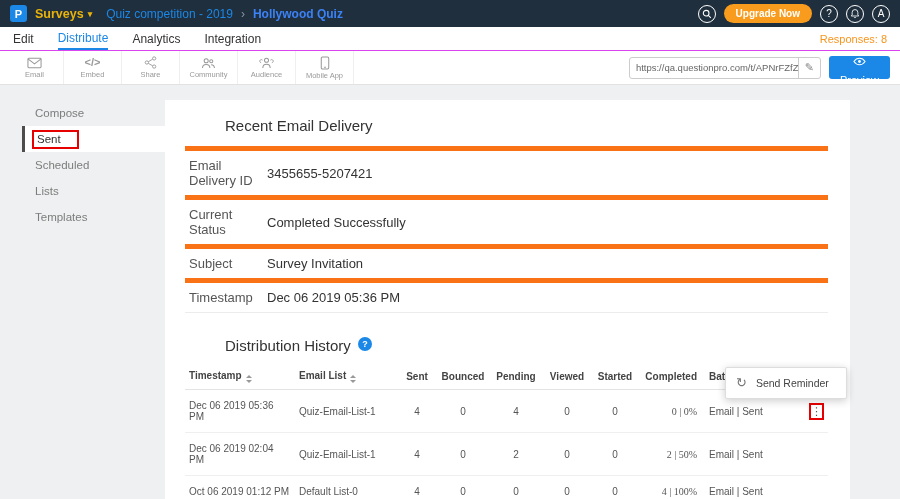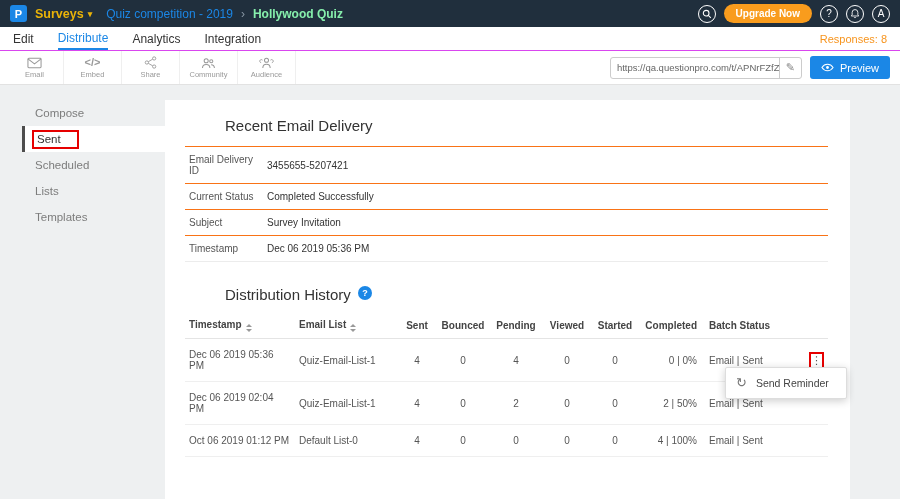--- a/index.html
+++ b/index.html
@@ -6,67 +6,67 @@
   html,body { width:900px; height:499px; overflow:hidden; }
   body { font-family:"Liberation Sans", sans-serif; background:#eef0f1; position:relative; }
 
   
   .topbar { height:27px; background:#202f3d; display:flex; align-items:center; padding:0 10px; gap:8px; }
   .logo { width:17px; height:17px; background:#1b87e6; border-radius:3px; color:#fff; font-size:11px; font-weight:bold; display:flex; align-items:center; justify-content:center; }
   .brand { color:#eab308; font-size:12.5px; font-weight:bold; display:flex; align-items:center; gap:4px; cursor:pointer; }
   .brand .caret { font-size:9px; }
   .crumb-parent { color:#1b87e6; font-size:12px; margin-left:6px; cursor:pointer; }
   .crumb-sep { color:#8795a3; font-size:12px; }
-  .crumb-current { color:#86efac; font-size:12px; font-weight:bold; }
+  .crumb-current { color:#3b82f6; font-size:12px; font-weight:bold; }
   .topbar .spacer { flex:1; }
   .icon-circle { width:18px; height:18px; border:1px solid #fff; border-radius:50%; color:#fff; font-size:10px; display:flex; align-items:center; justify-content:center; cursor:pointer; flex-shrink:0; }
   .upgrade-btn { background:#f99c1d; color:#fff; font-size:10px; font-weight:bold; padding:4px 12px; border-radius:11px; border:none; cursor:pointer; }
 
   
   .navrow { height:24px; background:#fff; display:flex; align-items:center; padding:0 13px; gap:24px; font-size:12px; border-bottom:1px solid #d946ef; }
   .tab { color:#333; cursor:pointer; height:100%; display:flex; align-items:center; }
   .tab.active { color:#1b87e6; border-bottom:2px solid #1b87e6; }
   .responses { margin-left:auto; color:#f7941d; font-size:11px; }
 
   
   .toolbar { height:34px; background:#fff; display:flex; align-items:center; border-bottom:1px solid #e2e2e2; padding:0 6px; }
   .tool { width:58px; height:100%; display:flex; flex-direction:column; align-items:center; justify-content:center; gap:1px; border-right:1px solid #efefef; cursor:pointer; }
   .tool .t-label { font-size:7.5px; color:#999; white-space:nowrap; }
   .tool svg { display:block; }
   .tool .embed-glyph { font-size:11px; color:#999; font-weight:bold; line-height:13px; }
   .url-wrap { margin-left:auto; display:flex; align-items:center; gap:8px; padding-right:4px; }
   .url-input { display:flex; align-items:center; border:1px solid #ccc; border-radius:3px; height:22px; width:192px; background:#fff; }
   .url-text { flex:1; font-size:9.5px; color:#666; padding:0 6px; white-space:nowrap; overflow:hidden; }
   .url-edit { width:22px; height:100%; border-left:1px solid #ccc; display:flex; align-items:center; justify-content:center; color:#888; font-size:11px; cursor:pointer; }
-  .preview-btn { background:#1b87e6; color:#fff; font-size:11px; border:none; border-radius:3px; height:23px; padding:0 11px; display:flex; align-items:center; gap:6px; cursor:pointer; }
+  .preview-btn { background:#1b87e6; color:#fff; font-size:11px; border:none; border-radius:3px; height:23px; padding:0 11px; display:flex; align-items:center; gap:6px; cursor:pointer;flex-direction:column; }
 
   
   .content { display:flex; padding:15px 0 0 22px; height:414px; }
   .sidebar { width:143px; flex-shrink:0; }
   .side-item { height:26px; display:flex; align-items:center; padding-left:13px; font-size:11.5px; color:#7c7c7c; cursor:pointer; }
   .side-item.active { background:#fff; color:#333; border-left:3px solid #4d4d4d; padding-left:10px; }
   .red-box { border:2px solid #e60000; padding:1px 16px 2px 3px; margin-left:-3px; }
 
   .main { flex:1; background:#fff; margin-right:50px; padding:17px 22px 0 20px; overflow:hidden; }
   .section-title { font-size:15px; font-weight:400; color:#333; display:flex; align-items:flex-start;margin-left:40px; }
   .help-badge { width:14px; height:14px; border-radius:50%; background:#1b87e6; color:#fff; font-size:9px; font-weight:bold; display:inline-flex; align-items:center; justify-content:center; margin-left:7px; cursor:pointer; }
 
   table { border-collapse:collapse; width:100%; }
   .detail-table { margin:12px 0 24px; }
-  .detail-table tr td { border-top:1px solid #f97316; font-size:10px; padding:7px 4px; }
+  .detail-table tr td { border-top:5px solid #f97316; font-size:13px; padding:7px 4px; }
   .detail-table tr:last-child td { border-bottom:1px solid #ececec; }
   .d-label { color:#555; width:78px; }
   .d-value { color:#333; }
 
   .history-table { margin-top:10px; }
   .history-table th { font-size:10px; color:#444; font-weight:bold; text-align:left; padding:6px 4px; border-bottom:1px solid #e4e4e4; vertical-align:middle; }
   .history-table td { font-size:10px; color:#555; padding:10px 4px; border-bottom:1px solid #efefef; }
   .history-table th.num, .history-table td.num { text-align:center; }
   .history-table th.cmp { text-align:right; padding-right:8px; }
-  .history-table td.cmp { text-align:right; padding-right:8px; }
+  .history-table td.cmp { text-align:right; padding-right:8px;font-family:Liberation Serif, serif; }
   .batch { color:#9a9a9a; }
   .menu-cell { text-align:right; width:22px; }
   .dots-box { display:inline-flex; align-items:center; justify-content:center; border:2px solid #e60000; width:15px; height:17px; color:#555; font-size:11px; cursor:pointer; }
   .sort { display:inline-flex; flex-direction:column; margin-left:4px; vertical-align:1px; }
   .sort i { width:0; height:0; border-left:3px solid transparent; border-right:3px solid transparent; display:block; }
   .sort .up { border-bottom:3px solid #999; margin-bottom:2px; }
   .sort .dn { border-top:3px solid #999; }
 
   
   .context-menu { position:absolute; left:725px; top:367px; width:122px; background:#fff; border:1px solid #ddd; border-radius:2px; box-shadow:0 2px 8px rgba(0,0,0,.2); padding:9px 10px; display:flex; align-items:center; gap:9px; font-size:10.5px; color:#444; cursor:pointer; z-index:20; }
@@ -156,20 +156,29 @@
   <div class="tool">
     <span>
       <svg width="15" height="12" viewBox="0 0 16 13">
           <circle cx="8" cy="3.6" r="2.2" fill="none" stroke="#999" stroke-width="1.1"></circle>
           <path d="M4 12c0-2.6 1.8-4.2 4-4.2s4 1.6 4 4.2" fill="none" stroke="#999" stroke-width="1.1"></path>
           <path d="M2.2 6.2a1.7 1.7 0 1 1 1.5-2.8" fill="none" stroke="#999" stroke-width="1"></path>
           <path d="M13.8 6.2a1.7 1.7 0 1 0-1.5-2.8" fill="none" stroke="#999" stroke-width="1"></path>
         </svg>
     </span>
     <span class="t-label">Audience</span>
+  </div>
+  <div class="tool">
+    <span>
+      <svg width="10" height="14" viewBox="0 0 10 15">
+          <rect x="1" y="1" width="8" height="13" rx="1.3" fill="none" stroke="#999" stroke-width="1.1"></rect>
+          <line x1="4" y1="12" x2="6" y2="12" stroke="#999" stroke-width="1.1"></line>
+        </svg>
+    </span>
+    <span class="t-label">Mobile App</span>
   </div>
   <div class="url-wrap">
     <div class="url-input">
       <span class="url-text">https://qa.questionpro.com/t/APNrFZfZ'</span>
       <span class="url-edit">✎</span>
     </div>
     <button class="preview-btn">
       <span>
         <svg width="13" height="9" viewBox="0 0 14 9">
             <path d="M1 4.5C2.6 2 4.7 1 7 1s4.4 1 6 3.5C11.4 7 9.3 8 7 8S2.6 7 1 4.5z" fill="none" stroke="#fff" stroke-width="1.1"></path>

